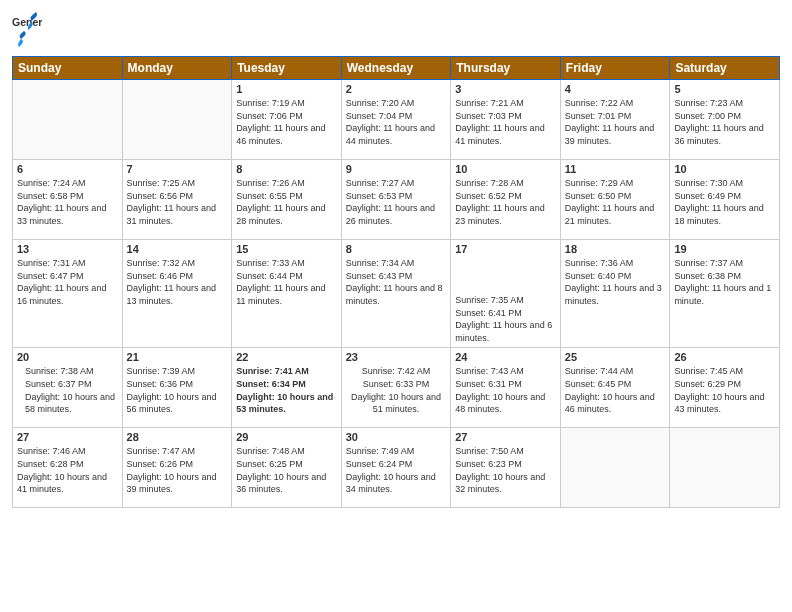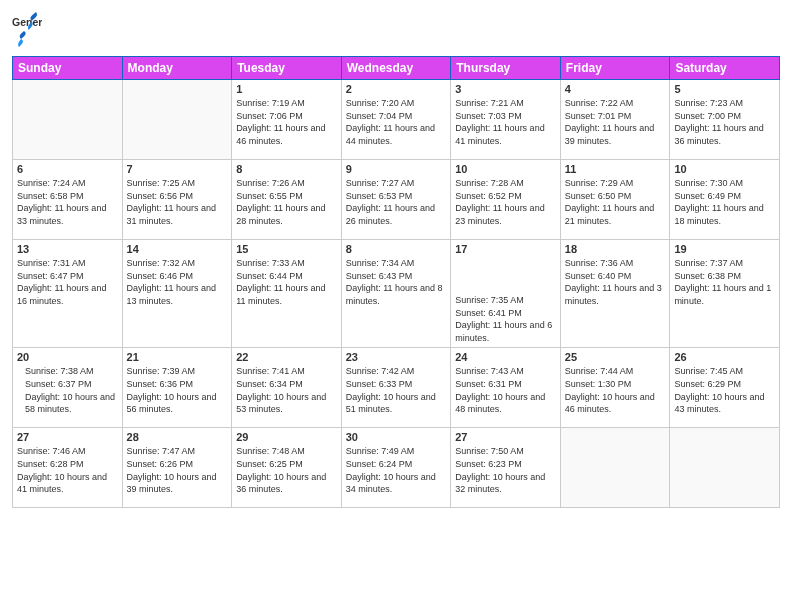--- a/index.html
+++ b/index.html
@@ -33,21 +33,21 @@
     .location {
       font-size: 14px;
       color: #555;
     }
     .calendar {
       width: 100%;
       border-collapse: collapse;
       table-layout: fixed;
     }
     .calendar th {
-      background: #d946ef;
+      background: #a16207;
       color: #fff;
       text-align: left;
       padding: 4px 5px;
       font-size: 12px;
       font-weight: bold;
       border: 1px solid #1565c0;
     }
     .calendar td {
       border: 1px solid #ccc;
       vertical-align: top;
@@ -255,40 +255,40 @@
 Daylight: 10 hours and 58 minutes.</div>
           </td>
           <td>
             <span class="day-num">21</span>
             <div class="day-info" style="white-space: pre-line;">Sunrise: 7:39 AM
 Sunset: 6:36 PM
 Daylight: 10 hours and 56 minutes.</div>
           </td>
           <td>
             <span class="day-num">22</span>
-            <div class="day-info" style="white-space: pre-line;">Sunrise: 7:41 AM
+            <div class="day-info" style="white-space: pre-line; font-weight: bold;">Sunrise: 7:41 AM
 Sunset: 6:34 PM
 Daylight: 10 hours and 53 minutes.</div>
           </td>
           <td>
             <span class="day-num">23</span>
-            <div class="day-info" style="white-space: pre-line;">Sunrise: 7:42 AM
+            <div class="day-info" style="white-space: pre-line; text-align: center;">Sunrise: 7:42 AM
 Sunset: 6:33 PM
 Daylight: 10 hours and 51 minutes.</div>
           </td>
           <td>
             <span class="day-num">24</span>
             <div class="day-info" style="white-space: pre-line;">Sunrise: 7:43 AM
 Sunset: 6:31 PM
 Daylight: 10 hours and 48 minutes.</div>
           </td>
           <td>
             <span class="day-num">25</span>
             <div class="day-info" style="white-space: pre-line;">Sunrise: 7:44 AM
-Sunset: 1:30 PM
+Sunset: 6:45 PM
 Daylight: 10 hours and 46 minutes.</div>
           </td>
           <td>
             <span class="day-num">26</span>
             <div class="day-info" style="white-space: pre-line;">Sunrise: 7:45 AM
 Sunset: 6:29 PM
 Daylight: 10 hours and 43 minutes.</div>
           </td>
         </tr>
         <tr>

